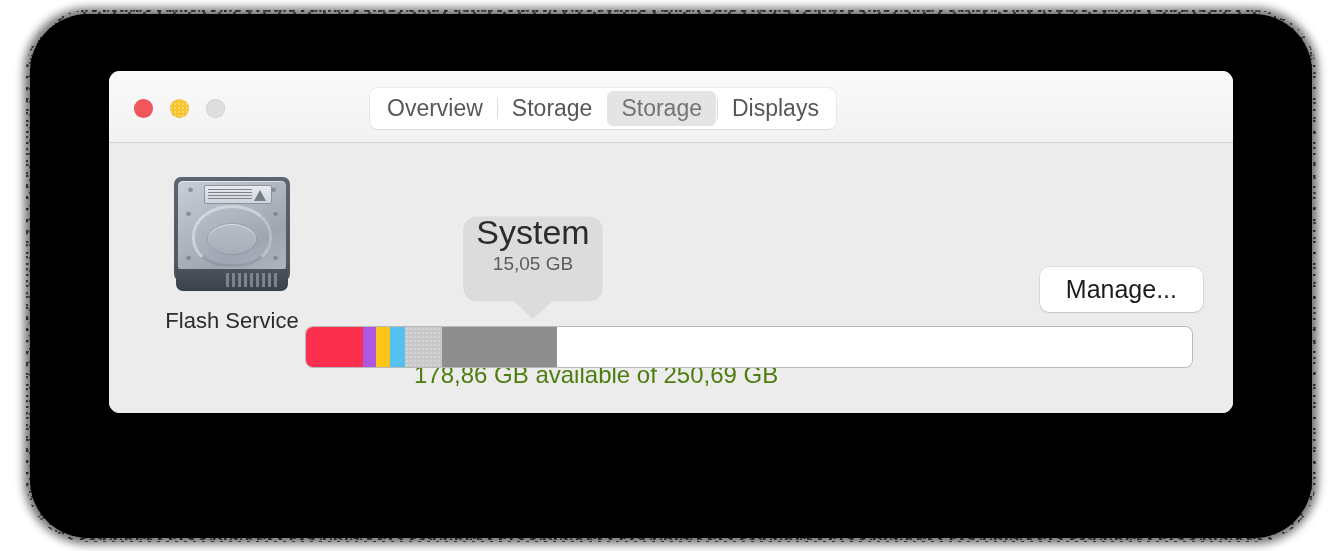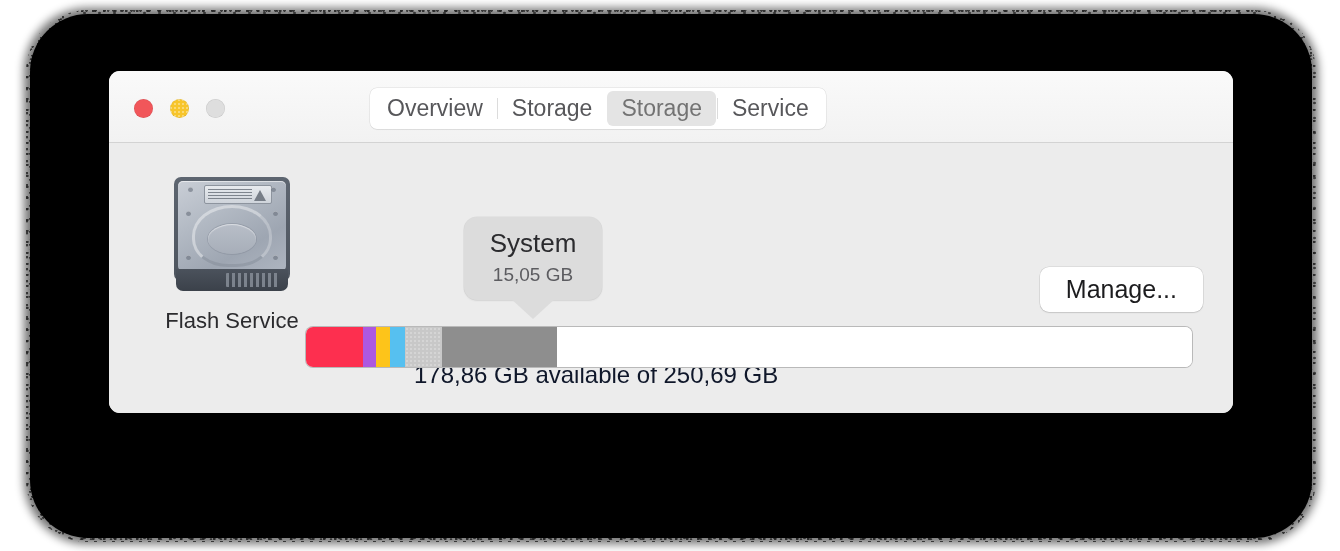--- a/index.html
+++ b/index.html
@@ -161,21 +161,21 @@
   }
 
   .drive-cap { font-size:22px; color:#2b2b2e; margin-top:16px; line-height:28px; }
 
   .drive-title {
     position:absolute; left:305px; top:179px;
     font-size:28px; color:#2b2b2e; white-space:nowrap;
   }
   .drive-sub {
     position:absolute; left:305px; top:218px;
-    font-size:24px; color:#0f172a; white-space:nowrap;
+    font-size:24px; color:#4d7c0f; white-space:nowrap;
   }
 
   .manage-btn {
     position:absolute; right:30px; top:124px;
     padding:8px 26px;
     font-size:25px; color:#1c1c1e;
     background:#ffffff; border-radius:9px;
     box-shadow:0 0 0 .5px rgba(0,0,0,.13), 0 1px 1.5px rgba(0,0,0,.10);
   }
 
@@ -201,21 +201,21 @@
   
   .tooltip {
     position:absolute; left:355px; top:146px;
     width:138px; height:83px;
     background:#dcdcdc;
     border-radius:13px;
     box-shadow:0 0 0 .5px rgba(0,0,0,.07), 0 1px 2px rgba(0,0,0,.07);
     text-align:center;
     z-index:5;
   }
-  .tip-title { font-size:26px; color:#2b2b2e; margin-top:11px; line-height:30px; }
+  .tip-title { font-size:34px; color:#2b2b2e; line-height:30px; }
   .tip-val   { font-size:19px; color:#5c5c60; margin-top:4px; line-height:26px; }
   .tip-arrow {
     position:absolute; left:50%; top:80px; transform:translateX(-50%);
     width:0; height:0;
     border-left:24px solid transparent;
     border-right:24px solid transparent;
     border-top:22px solid #dcdcdc;
     z-index:5;
   }
 </style>
@@ -246,21 +246,21 @@
         <div class="seg">
             <span>Storage</span>
           </div>
         <div class="divider hide"></div>
         <div class="seg active">
             <span>Storage</span>
           </div>
         <div class="divider hide"></div>
         <div class="divider"></div>
         <div class="seg">
-            <span>Service</span>
+            <span>Displays</span>
           </div>
       </div>
     </div>
 
     <div class="content">
 
       <div class="drive-col">
         <div class="hd">
           <div class="hd-body"></div>
           <div class="hd-top">

